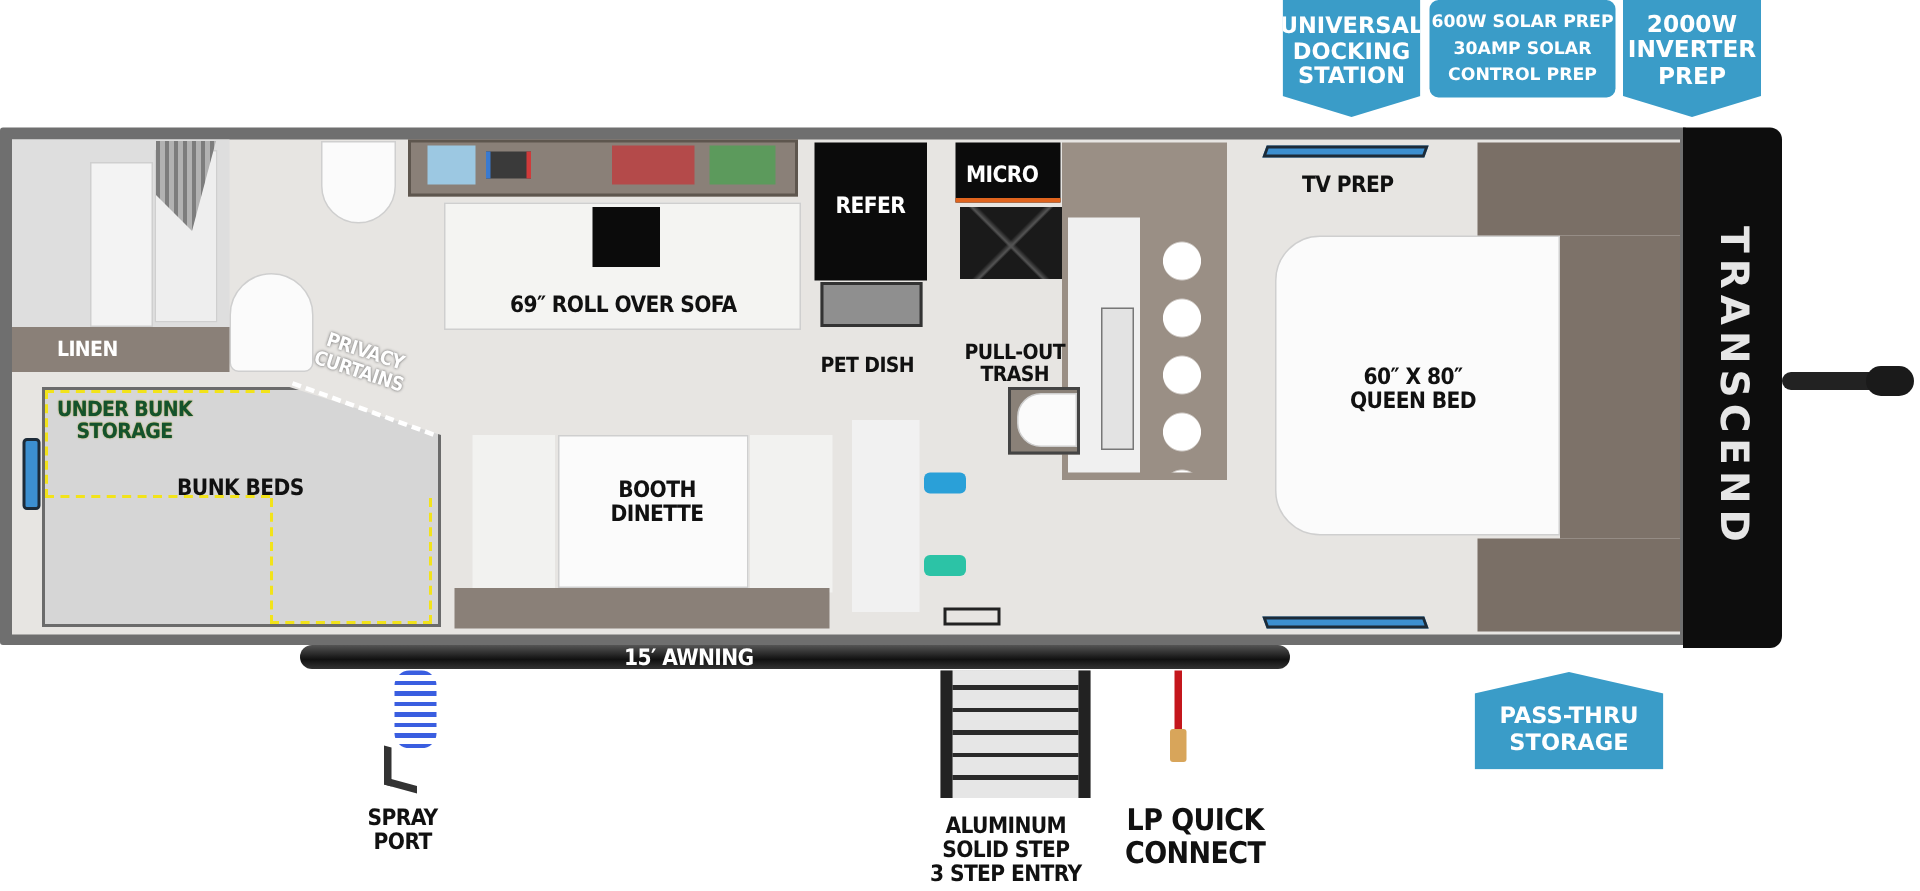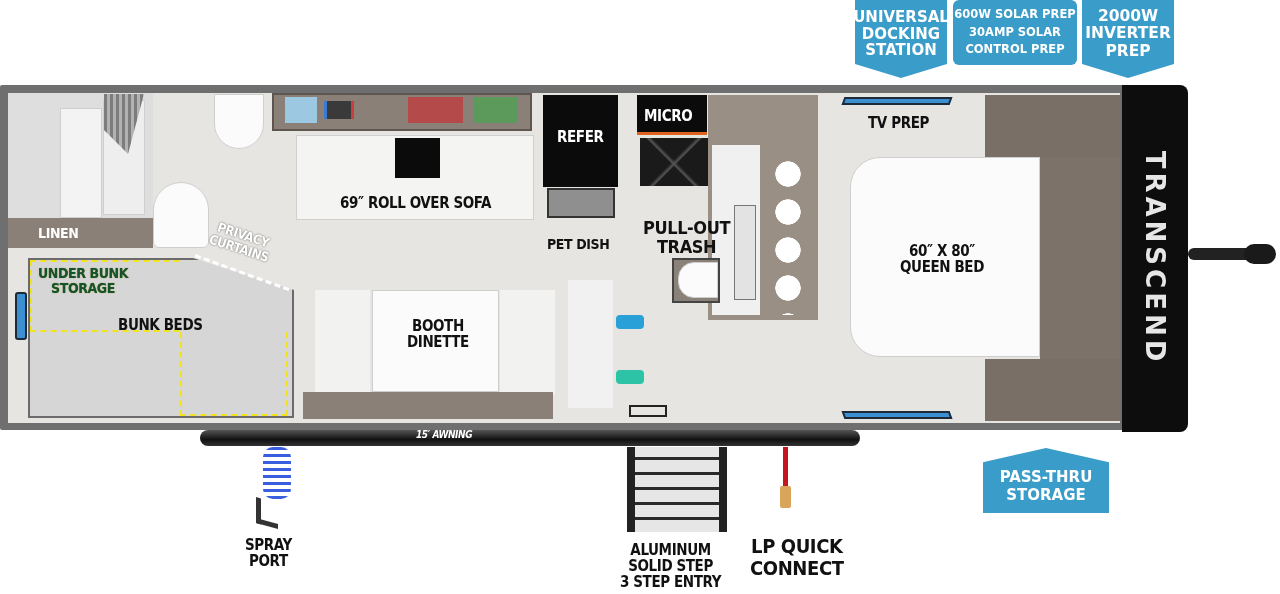--- a/index.html
+++ b/index.html
@@ -90,21 +90,21 @@
 <div class="abs black-box" style="left:637px; top:95px; width:70px; height:40px; border-bottom:3px solid #e0641e;"></div>
 <div class="lbl white" style="left:644px; top:108px; font-size:15px;">MICRO</div>
 <div class="abs" style="left:640px; top:138px; width:68px; height:48px; background:#1a1a1a; background-image: linear-gradient(45deg,transparent 46%,#555 48%,transparent 52%), linear-gradient(-45deg,transparent 46%,#555 48%,transparent 52%);"></div>
 
 <div class="abs" style="left:708px; top:95px; width:110px; height:225px; background:#9a8f85;"></div>
 <div class="abs" style="left:712px; top:145px; width:48px; height:170px; background:#f0f0f0;"></div>
 <div class="abs" style="left:734px; top:205px; width:22px; height:95px; background:#e3e3e3; border:1px solid #777;"></div>
 <div class="abs" style="left:768px; top:155px; width:40px; height:160px; background: radial-gradient(circle, #ffffff 45%, transparent 47%) 0 0 / 40px 38px;"></div>
 <div class="abs" style="left:672px; top:258px; width:48px; height:45px; background:#8a8178; border:2px solid #444;"></div>
 <div class="abs white-box" style="left:678px; top:262px; width:40px; height:36px; border-radius:16px 0 0 16px;"></div>
-<div class="lbl dark" style="left:643px; top:218px; font-size:18px;">
+<div class="lbl dark" style="left:643px; top:228px; font-size:14px;">
   <div>PULL-OUT</div>
   <div>TRASH</div>
 </div>
 
 <div class="abs" style="left:315px; top:290px; width:55px; height:105px; background:#f2f2f0;"></div>
 <div class="abs white-box" style="left:372px; top:290px; width:127px; height:102px;"></div>
 <div class="abs" style="left:500px; top:290px; width:55px; height:105px; background:#f2f2f0;"></div>
 <div class="lbl dark" style="left:407px; top:318px; font-size:15px;">
   <div>BOOTH</div>
   <div>DINETTE</div>
@@ -126,21 +126,21 @@
 <div class="abs cab-dark" style="left:1040px; top:157px; width:80px; height:202px; background:#7d7269;"></div>
 <div class="abs cab" style="left:985px; top:359px; width:135px; height:62px; background:#7a6f66;"></div>
 <div class="abs window" style="left:843px; top:411px; width:108px; height:8px; transform: skewX(20deg);"></div>
 
 <div class="abs" style="left:1122px; top:85px; width:66px; height:347px; background:#0d0d0d; border-radius:0 8px 8px 0;"></div>
 <div class="abs" style="left:1155px; top:258px; font-family:'DejaVu Sans', sans-serif; font-size:26px; font-weight:bold; letter-spacing:4px; color:#e6e6e6; transform: translate(-50%,-50%) rotate(90deg); white-space:nowrap;">TRANSCEND</div>
 <div class="abs" style="left:1188px; top:248px; width:70px; height:12px; background:#222; border-radius:6px;"></div>
 <div class="abs" style="left:1244px; top:244px; width:32px; height:20px; background:#1a1a1a; border-radius:10px;"></div>
 
 <div class="abs" style="left:200px; top:430px; width:660px; height:16px; background:linear-gradient(#555,#111 60%,#333); border-radius:8px;"></div>
-<div class="lbl white" style="left:416px; top:430px; font-size:10px;font-style:italic;">15′ AWNING</div>
+<div class="lbl white" style="left:416px; top:430px; font-size:15px;">15′ AWNING</div>
 
 <div class="abs" style="left:263px; top:447px; width:28px; height:52px; background:repeating-linear-gradient(0deg,#3a5ee0 0 3px,transparent 3px 7px); border-radius:10px;"></div>
 <div class="abs" style="left:256px; top:500px; width:22px; height:26px; border-left:5px solid #333; border-bottom:5px solid #333; transform:skewY(15deg);"></div>
 <div class="lbl dark" style="left:245px; top:537px; font-size:15px;">
   <div>SPRAY</div>
   <div>PORT</div>
 </div>
 
 <div class="abs" style="left:627px; top:447px; width:100px; height:85px; background:#bfbfbf; border-left:8px solid #222; border-right:8px solid #222; background-image: repeating-linear-gradient(0deg,#e6e6e6 0 12px,#2a2a2a 12px 15px);"></div>
 <div class="lbl dark" style="left:620px; top:542px; font-size:15px;">

